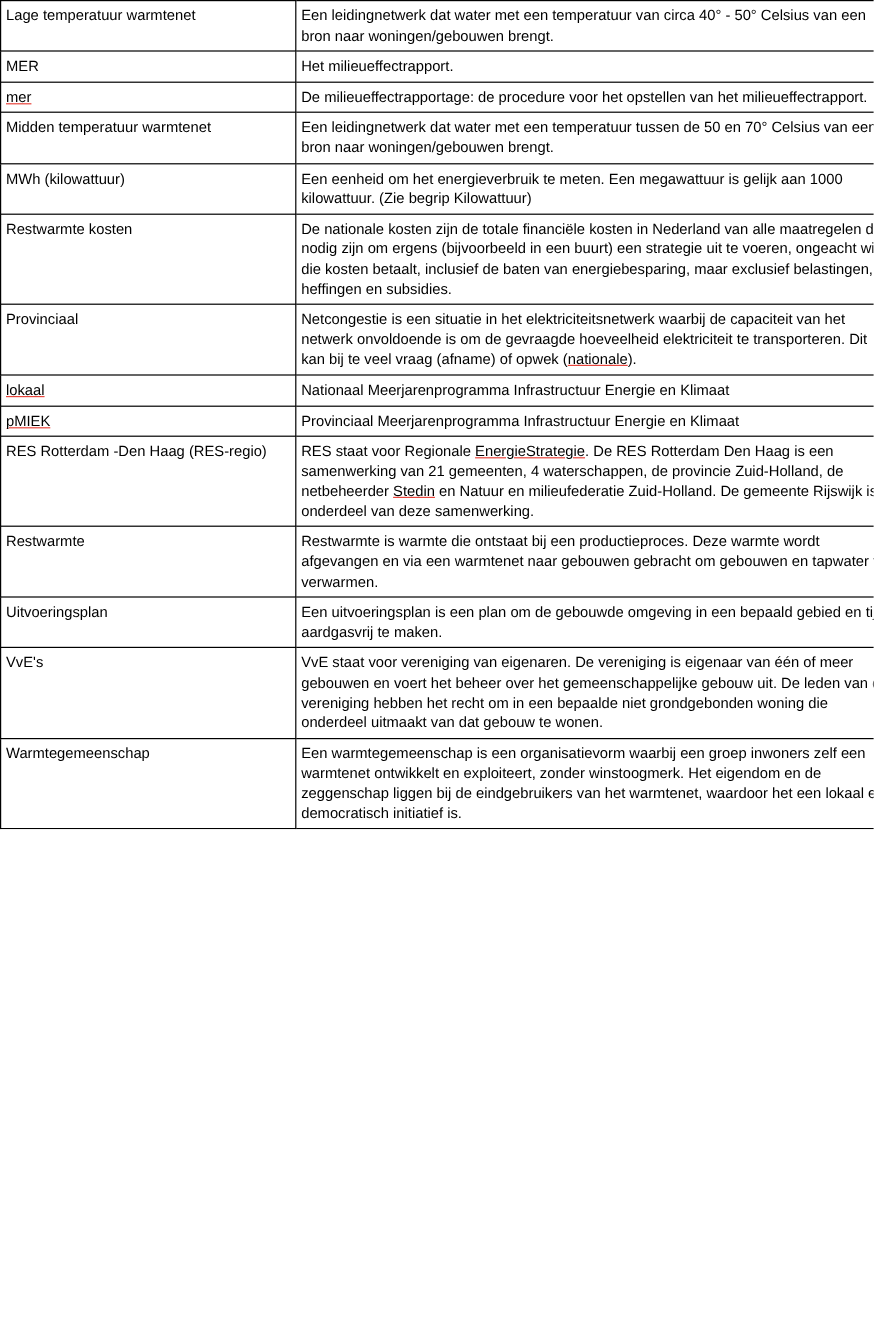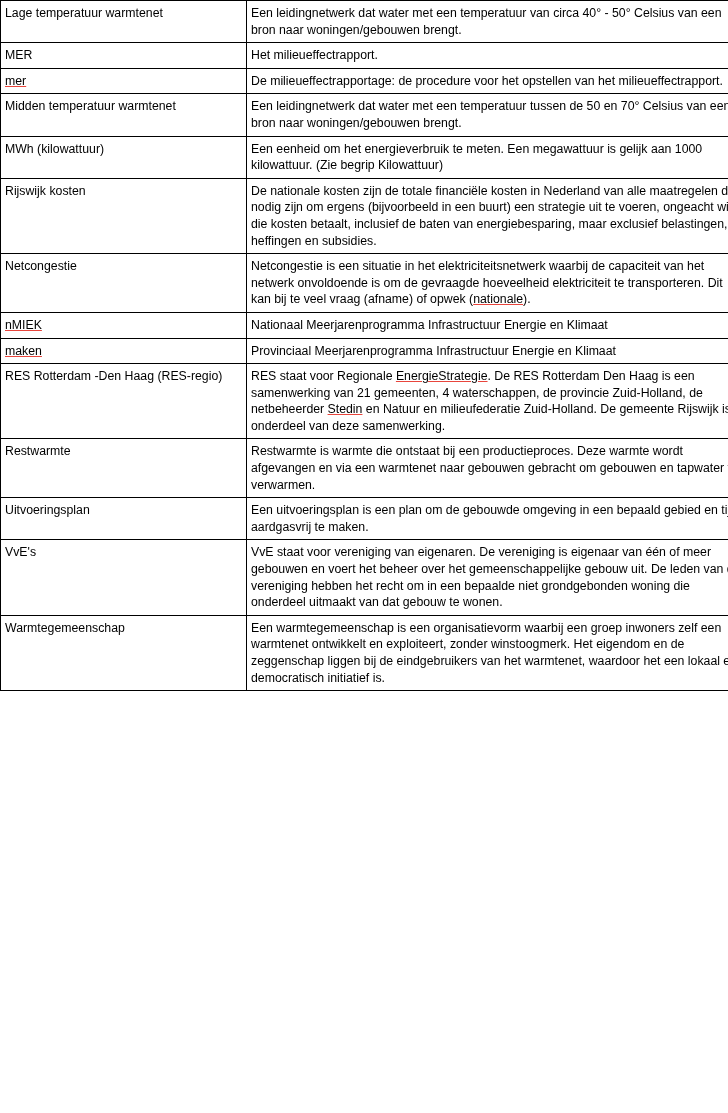--- a/index.html
+++ b/index.html
@@ -63,33 +63,33 @@
         </tr>
         <tr>
           <td class="term">Midden temperatuur warmtenet</td>
           <td class="definition">Een leidingnetwerk dat water met een temperatuur tussen de 50 en  70° Celsius van een bron naar woningen/gebouwen brengt.</td>
         </tr>
         <tr>
           <td class="term">MWh (kilowattuur)</td>
           <td class="definition">Een eenheid om het energieverbruik te meten. Een megawattuur is gelijk aan 1000 kilowattuur. (Zie begrip Kilowattuur)</td>
         </tr>
         <tr>
-          <td class="term">Rijswijk kosten</td>
+          <td class="term">Restwarmte kosten</td>
           <td class="definition">De nationale kosten zijn de totale financiële kosten in Nederland van alle maatregelen die nodig zijn om ergens (bijvoorbeeld in een buurt) een strategie uit te voeren, ongeacht wie die kosten betaalt, inclusief de baten van energiebesparing, maar exclusief belastingen, heffingen en subsidies.</td>
         </tr>
         <tr>
-          <td class="term">Netcongestie</td>
+          <td class="term">Provinciaal</td>
           <td class="definition"><span>Netcongestie is een situatie in het elektriciteitsnetwerk waarbij de capaciteit van het netwerk onvoldoende is om de gevraagde hoeveelheid elektriciteit te transporteren. Dit kan bij te veel vraag (afname) of opwek (</span><span class="spell">nationale</span><span>).</span></td>
         </tr>
         <tr>
-          <td class="term"><span class="spell">nMIEK</span></td>
+          <td class="term"><span class="spell">lokaal</span></td>
           <td class="definition">Nationaal Meerjarenprogramma Infrastructuur Energie en Klimaat</td>
         </tr>
         <tr>
-          <td class="term"><span class="spell">maken</span></td>
+          <td class="term"><span class="spell">pMIEK</span></td>
           <td class="definition">Provinciaal Meerjarenprogramma Infrastructuur Energie en Klimaat</td>
         </tr>
         <tr>
           <td class="term">RES Rotterdam -Den Haag (RES-regio)</td>
           <td class="definition"><span>RES staat voor Regionale </span><span class="spell">EnergieStrategie</span><span>. De RES Rotterdam Den Haag is een samenwerking van 21 gemeenten, 4 waterschappen, de provincie Zuid-Holland, de netbeheerder </span><span class="spell">Stedin</span><span> en Natuur en milieufederatie Zuid-Holland. De gemeente Rijswijk is onderdeel van deze samenwerking.</span></td>
         </tr>
         <tr>
           <td class="term">Restwarmte</td>
           <td class="definition">Restwarmte is warmte die ontstaat bij een productieproces. Deze warmte wordt afgevangen en via een warmtenet naar gebouwen gebracht om gebouwen en tapwater te verwarmen.</td>
         </tr>

